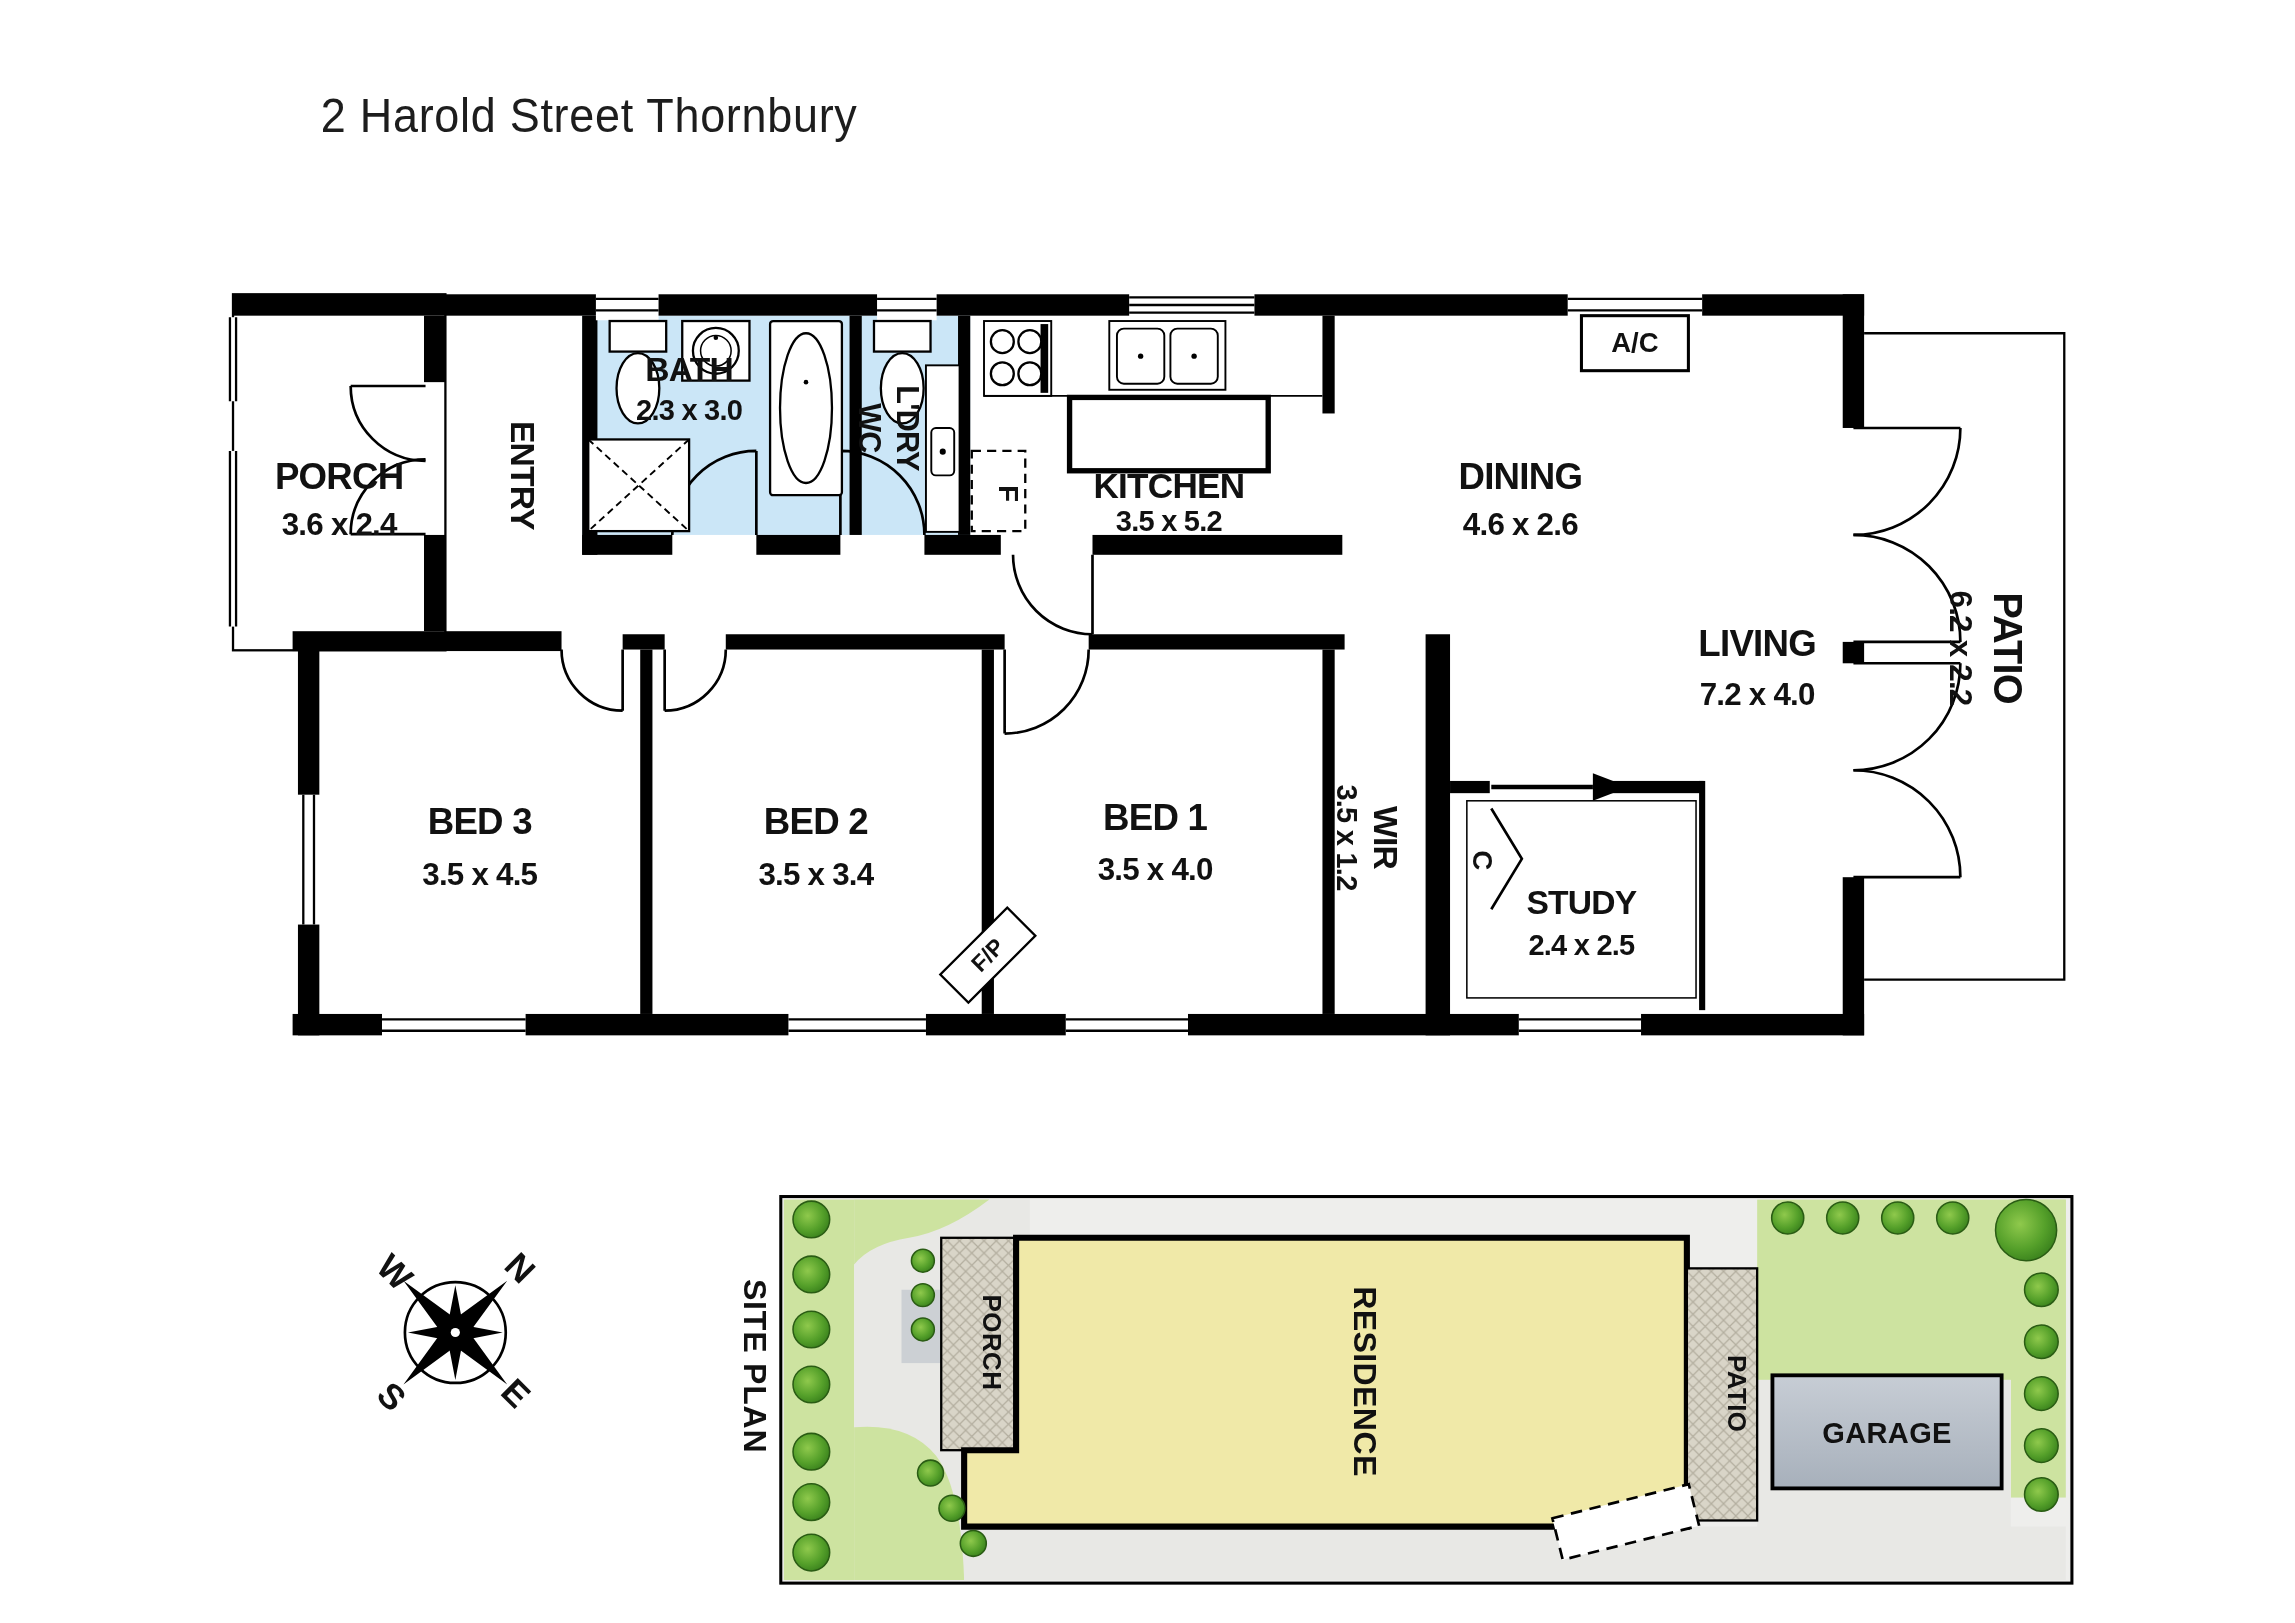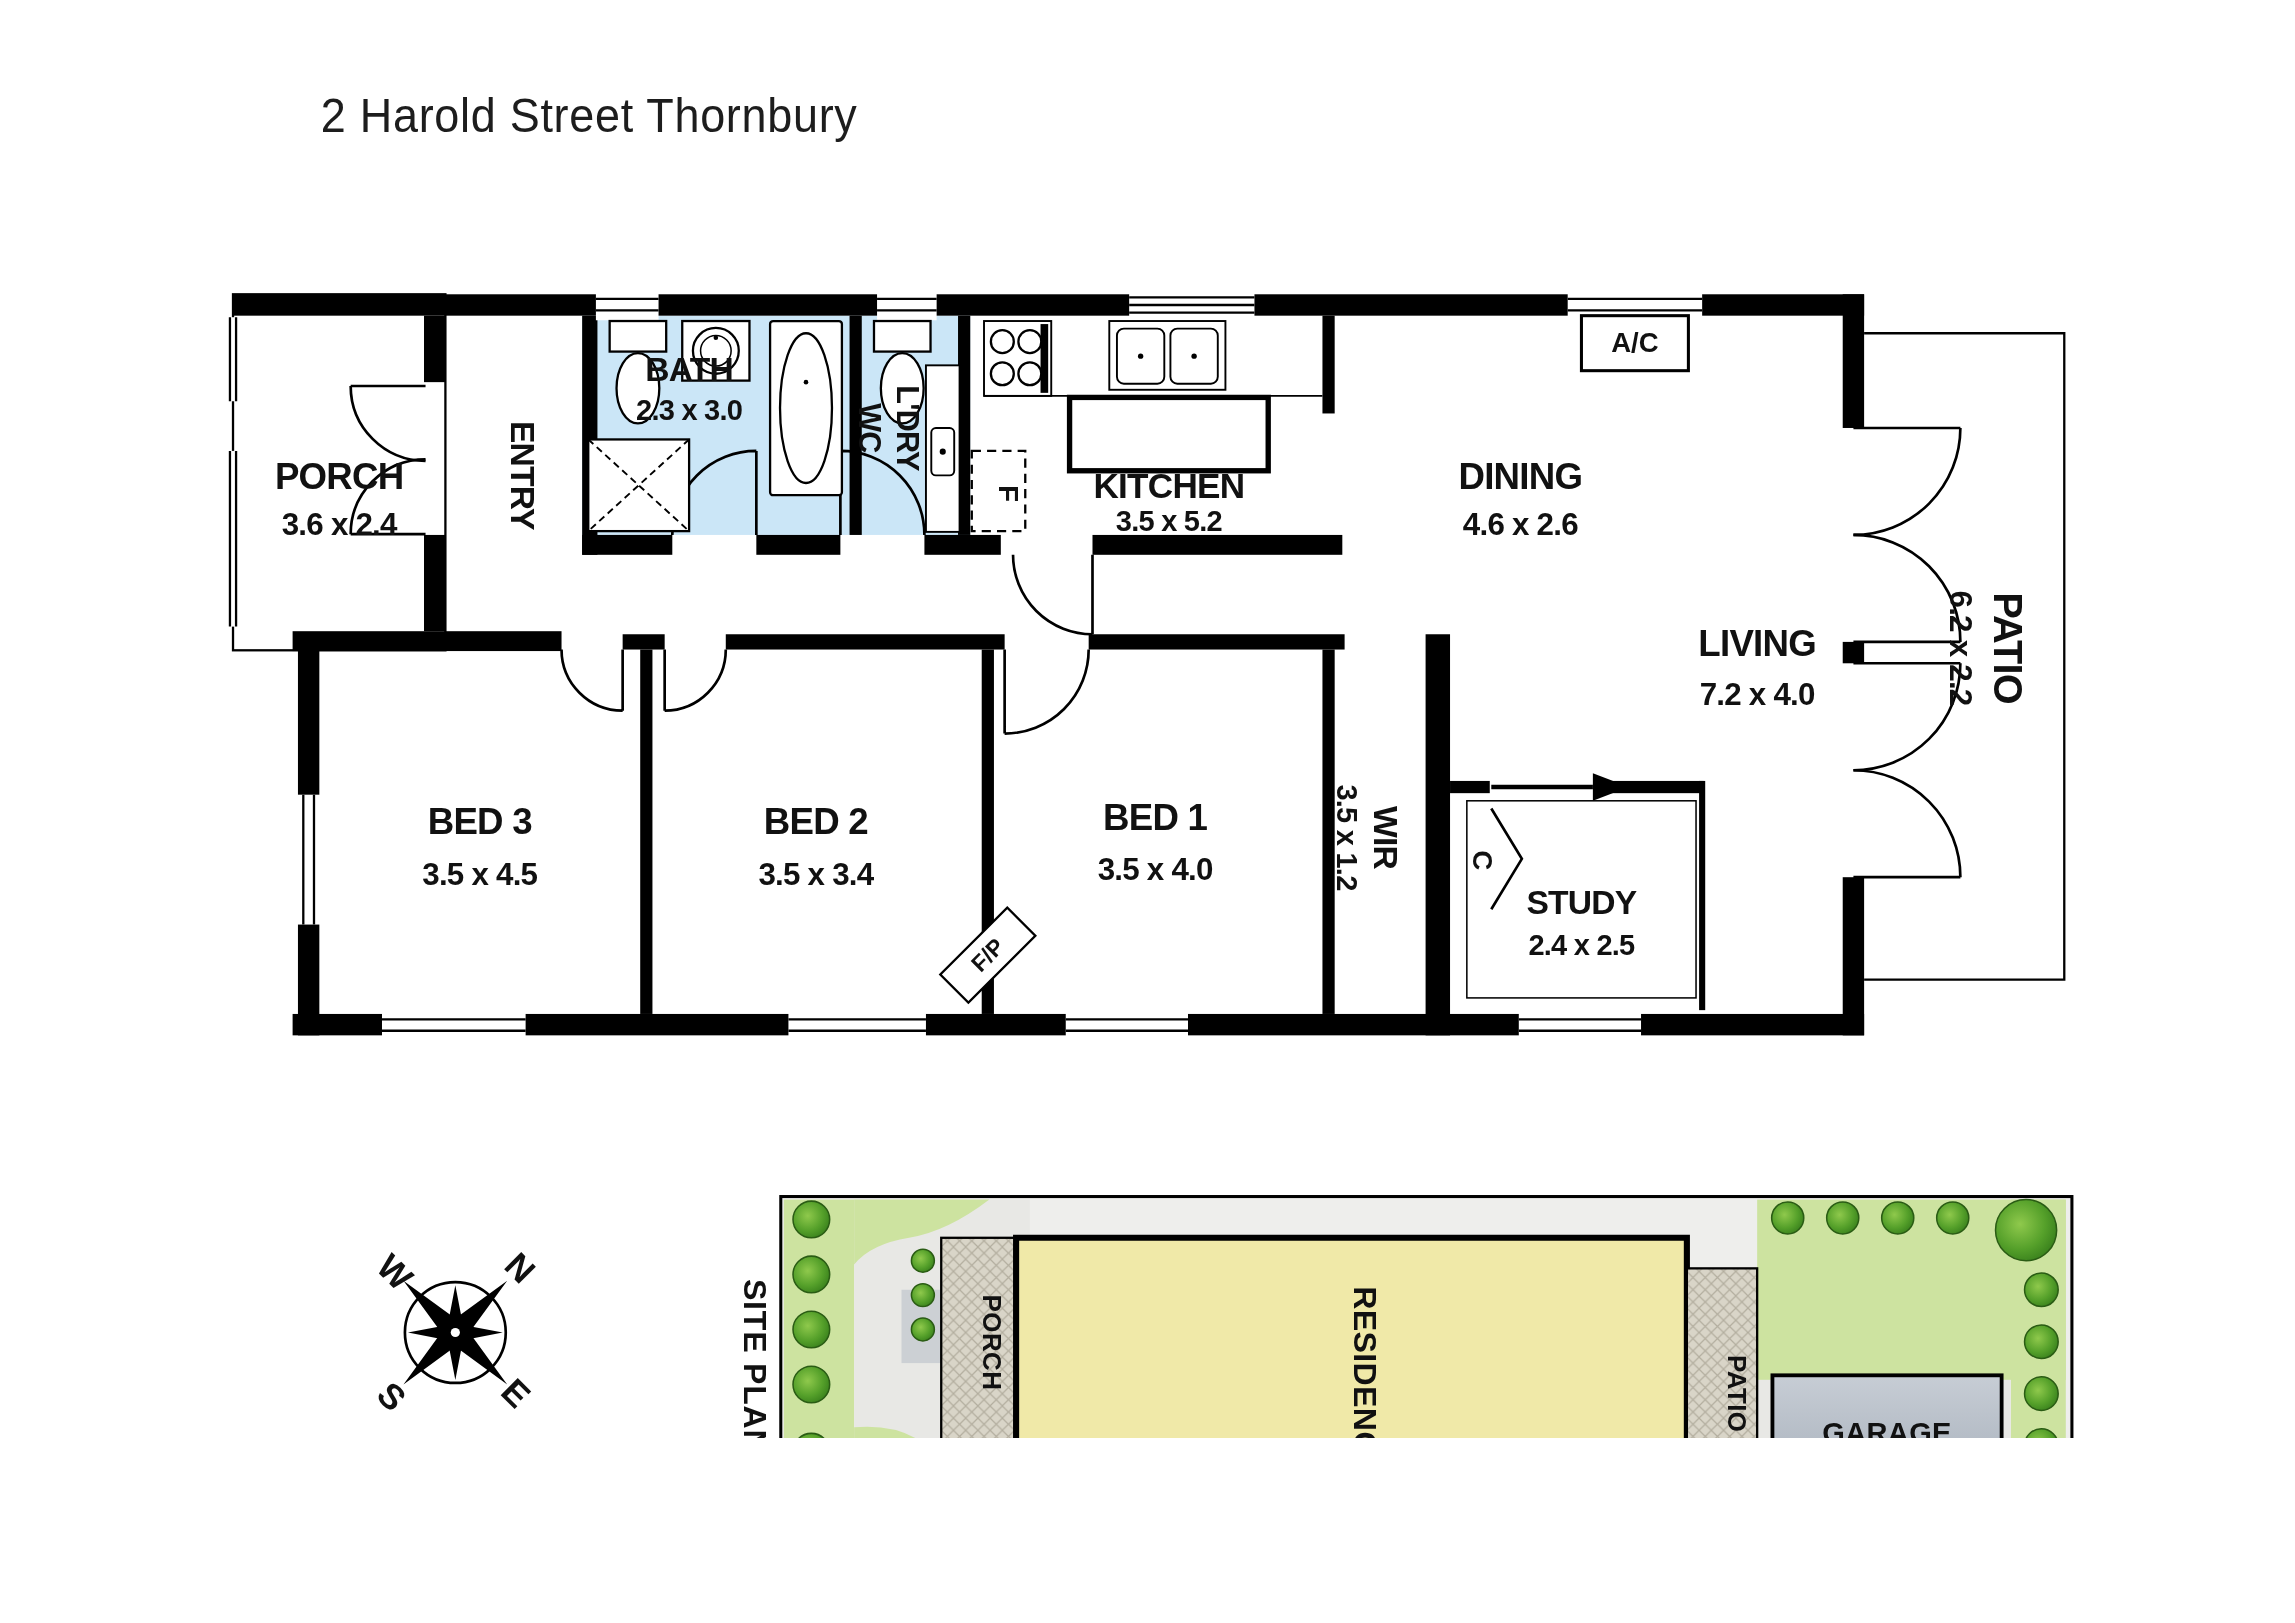--- a/index.html
+++ b/index.html
@@ -1,16 +1,16 @@
 <!DOCTYPE html>
 <html style="font-size:12.2px"><head>
 <meta charset="utf-8">
 <style>
   html,body{margin:0;padding:0;background:#ffffff;}
-  .page{position:relative;width:2295px;height:1438px;background:#fff;overflow:hidden;}
+  .page{position:relative;width:2295px;height:1623px;background:#fff;overflow:hidden;}
   svg{display:block;}
   text{font-family:"Liberation Sans", sans-serif;fill:#111;}
   .t{text-anchor:middle;}
   .title{font-size:64px;font-weight:500;fill:#1d1d1d;letter-spacing:1px;}
   .rname{font-size:48px;font-weight:700;letter-spacing:-1px;}
   .rdims{font-size:41px;font-weight:600;letter-spacing:-1px;}
   .sm{font-size:36px;font-weight:700;}
   .site{font-size:34px;font-weight:700;letter-spacing:0.5px;}
   .siteplan{font-size:42px;font-weight:600;letter-spacing:1px;}
   .compass{font-size:46px;font-weight:600;}

